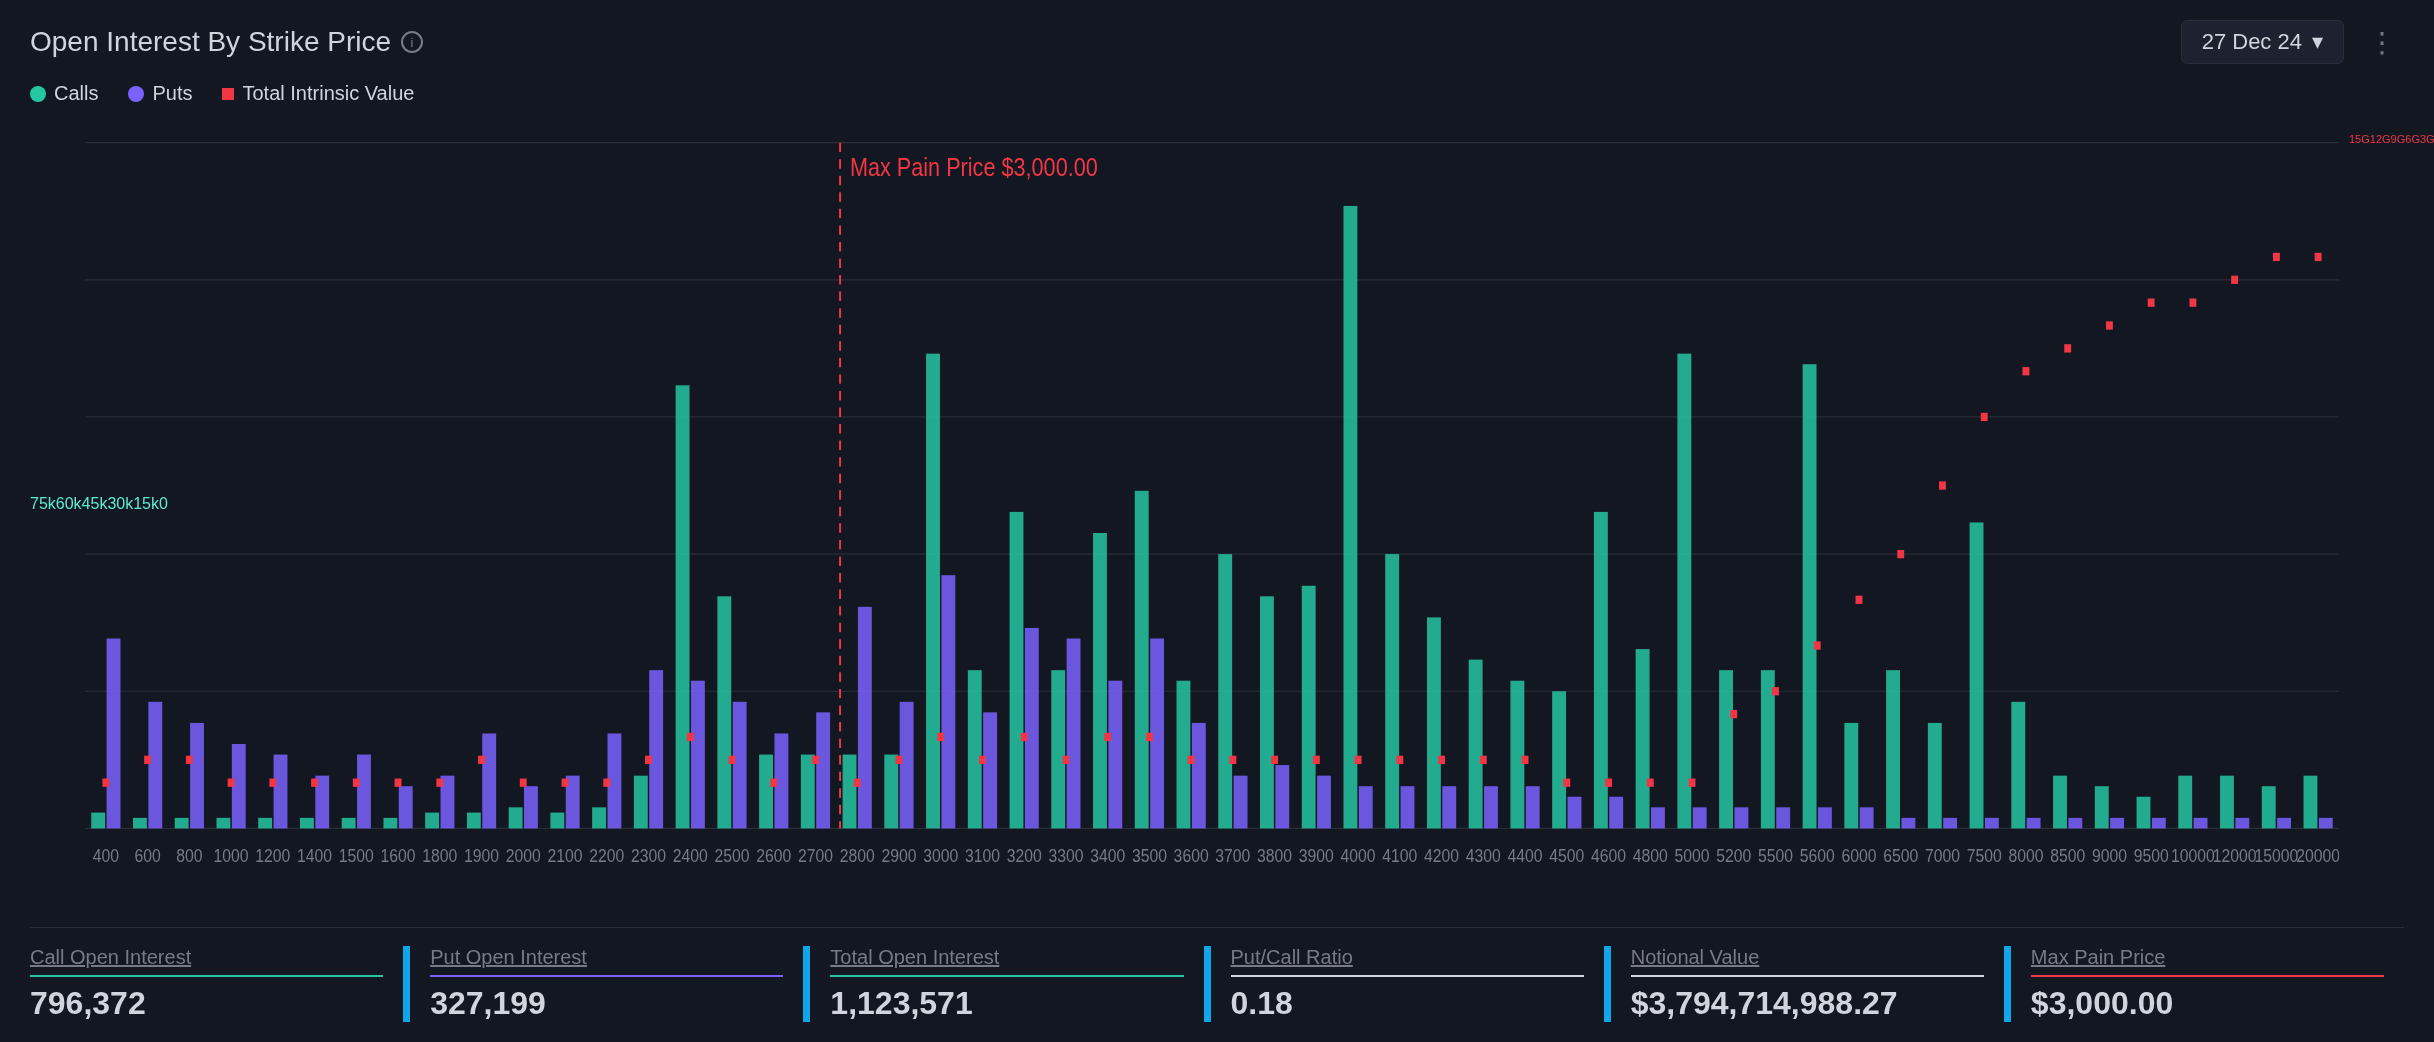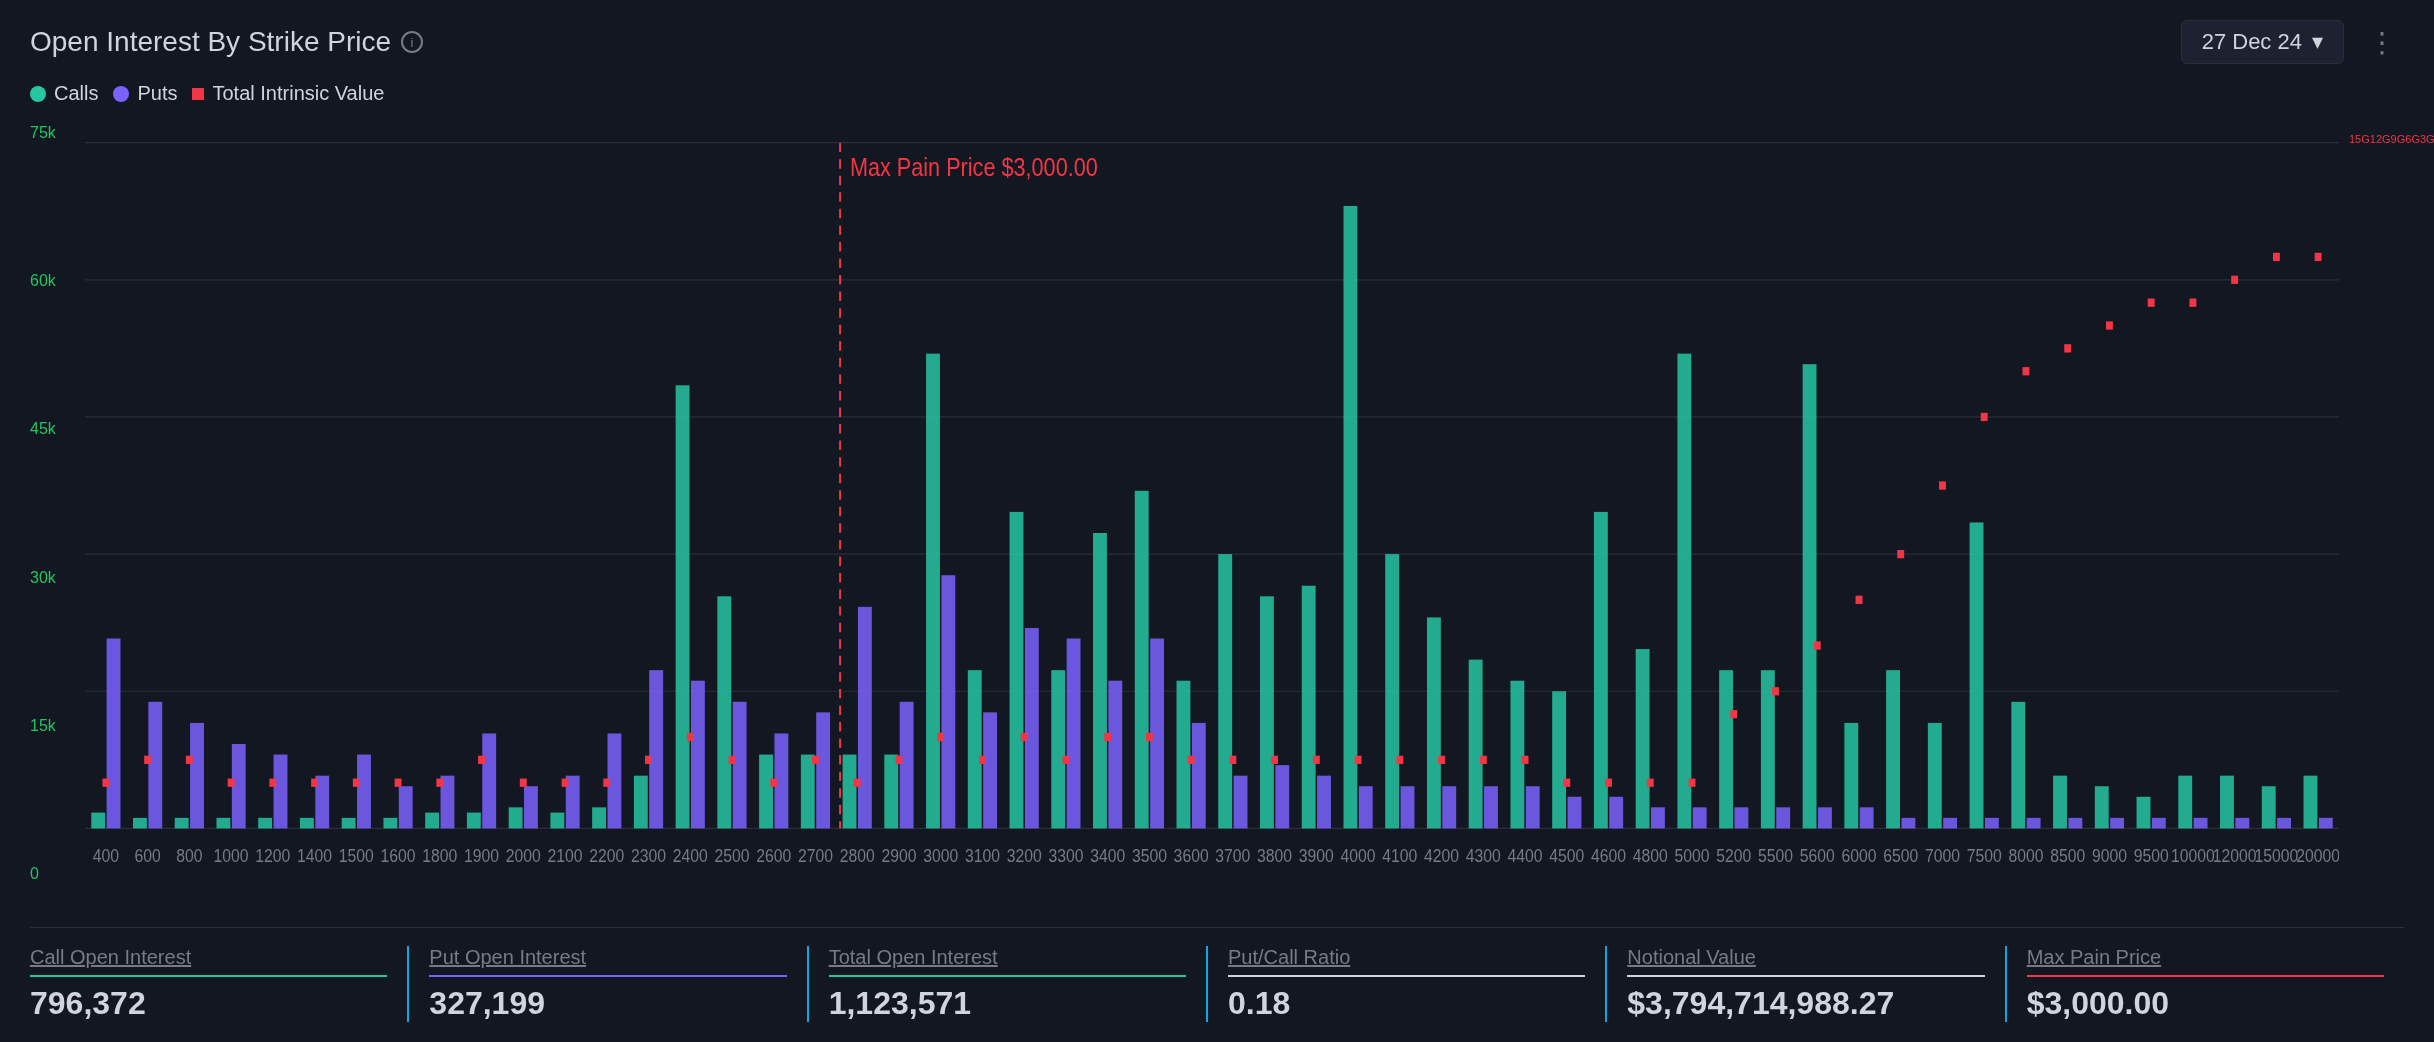--- a/index.html
+++ b/index.html
@@ -66,21 +66,21 @@
     }
     .more-btn {
       color: #787b86;
       font-size: 28px;
       cursor: pointer;
       padding: 4px 8px;
     }
     .legend {
       display: flex;
       align-items: center;
-      gap: 15px;
+      gap: 30px;
       margin-bottom: 14px;
     }
     .legend-item {
       display: flex;
       align-items: center;
       gap: 8px;
       font-size: 20px;
     }
     .legend-dot {
       width: 16px;
@@ -93,28 +93,27 @@
       background: #f23645;
     }
     .chart-area {
       flex: 1;
       position: relative;
       display: flex;
     }
     .y-axis-left {
       width: 55px;
       display: flex;
-      flex-direction: column;
       justify-content: space-between;
-      align-items: flex-start;
+      align-items: center;
       padding-right: 10px;
       padding-bottom: 40px;
       padding-top: 5px;
       font-size: 16px;
-      color: #22c55e;
+      color: #5eead4;
     }
     .y-axis-right {
       width: 65px;
       display: flex;
       flex-direction: row;
       justify-content: space-between;
       align-items: flex-start;
       padding-left: 10px;
       padding-bottom: 40px;
       padding-top: 5px;
@@ -133,21 +132,21 @@
     }
     .stats-row {
       display: flex;
       border-top: 1px solid #2a2e39;
       padding-top: 18px;
       margin-top: 4px;
     }
     .stat-item {
       flex: 1;
       padding: 0 20px;
-      border-left: 2px solid #0ea5e9;
+      border-left: 7px solid #0ea5e9;
     }
     .stat-item:first-child {
       border-left: none;
       padding-left: 0;
     }
     .stat-label {
       font-size: 20px;
       color: #787b86;
       margin-bottom: 6px;
       text-decoration: underline;

